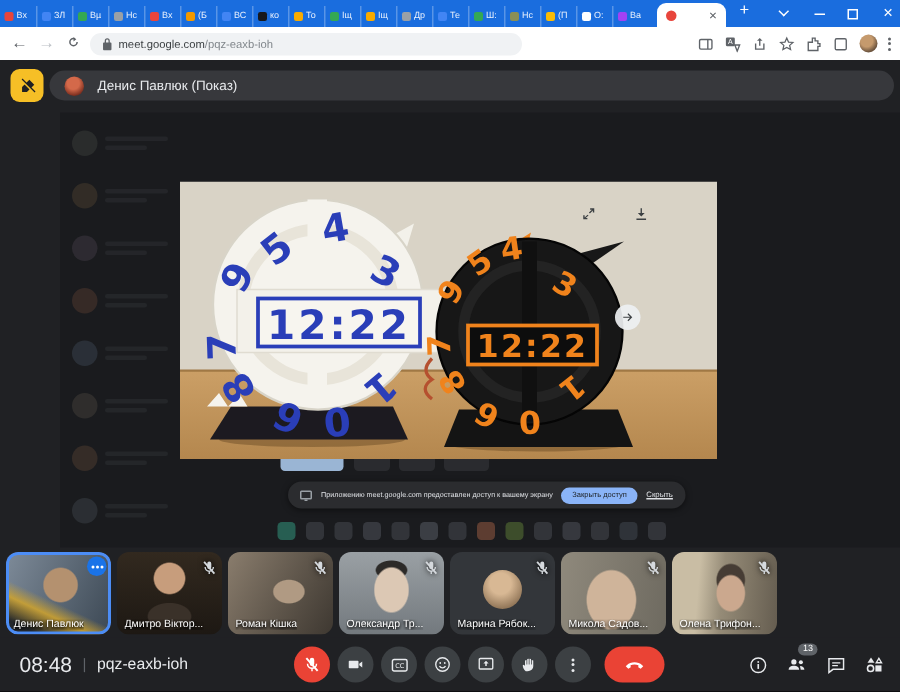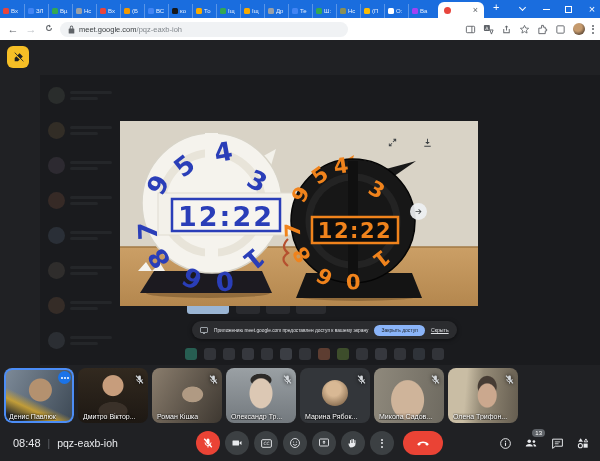--- a/index.html
+++ b/index.html
@@ -119,21 +119,21 @@
   .p7{background:#3a3d41;}
   .p8{background:
     radial-gradient(ellipse 11px 14px at 56% 50%,#cba88e 0 9px,rgba(0,0,0,0) 10px),
     radial-gradient(ellipse 15px 17px at 56% 34%,#463c34 0 9px,rgba(0,0,0,0) 10px),
     linear-gradient(95deg,#c9bda4 0 26%,#958b77 48%,#655d50);}
 
   
   #controlbar{position:absolute;left:0;top:425px;width:600px;height:36px;background:#202124;
     display:flex;align-items:center;}
   #cb-left{display:flex;align-items:center;gap:7px;margin-left:13px;}
-  #cb-time{font-size:11px;color:#e8eaed;}
+  #cb-time{font-size:14px;color:#e8eaed;}
   #cb-sep{color:#5f6368;font-size:10px;}
   #cb-code{font-size:10.5px;color:#e8eaed;}
   #cb-center{position:absolute;left:196px;top:6px;display:flex;align-items:center;gap:5px;}
   .cbtn{width:24px;height:24px;border-radius:50%;background:#3c4043;color:#e8eaed;
     display:flex;align-items:center;justify-content:center;flex:none;}
   .cbtn.red{background:#ea4335;color:#fff;}
   #endcall{width:40px;height:24px;border-radius:13px;background:#ea4335;color:#fff;
     display:flex;align-items:center;justify-content:center;flex:none;margin-left:4px;}
   #cb-right{position:absolute;right:10px;top:0;height:36px;display:flex;align-items:center;gap:12px;}
   .rbtn{position:relative;color:#e8eaed;width:14px;height:14px;display:flex;align-items:center;justify-content:center;}
@@ -293,20 +293,24 @@
     </div>
   </div>
 
   <div id="stage">
     <div id="present-badge">
       <svg width="13" height="13" viewBox="0 0 24 24">
           <path d="M14 4l6 6-9 9H5v-6z" fill="#1f2023"></path>
           <line x1="4" y1="4" x2="20" y2="20" stroke="#f6bf26" stroke-width="2.4"></line>
           <line x1="5" y1="3" x2="21" y2="19" stroke="#1f2023" stroke-width="1.6"></line>
         </svg>
+    </div>
+    <div id="banner-pill">
+      <span id="banner-avatar"></span>
+      <span id="banner-text">Денис Павлюк (Показ)</span>
     </div>
 
     <div id="sharedscreen">
       <div id="faint-chat">
           <div class="fc-row" style="top: 12px;">
             <span class="fc-ava" style="background: rgb(58, 63, 58);"></span>
             <span class="fc-bars">
               <i style="width: 42px;"></i>
               <i style="width: 28px;"></i>
             </span>

